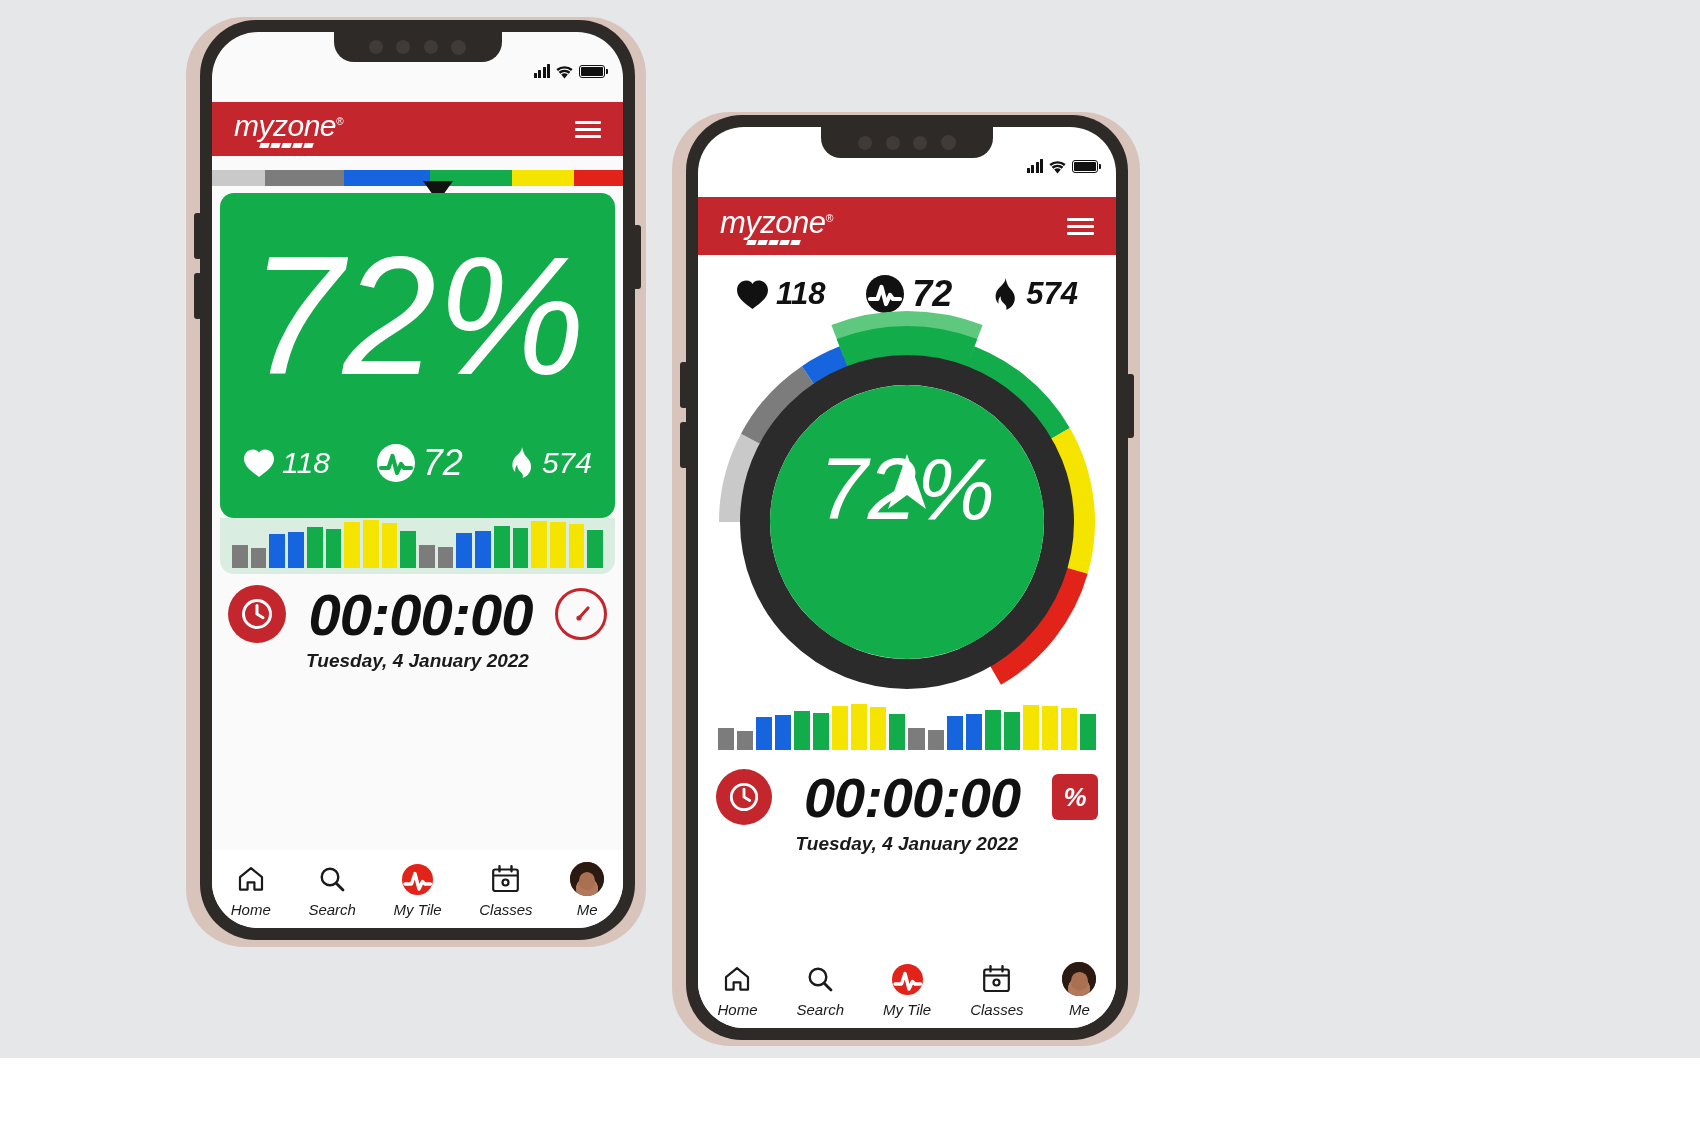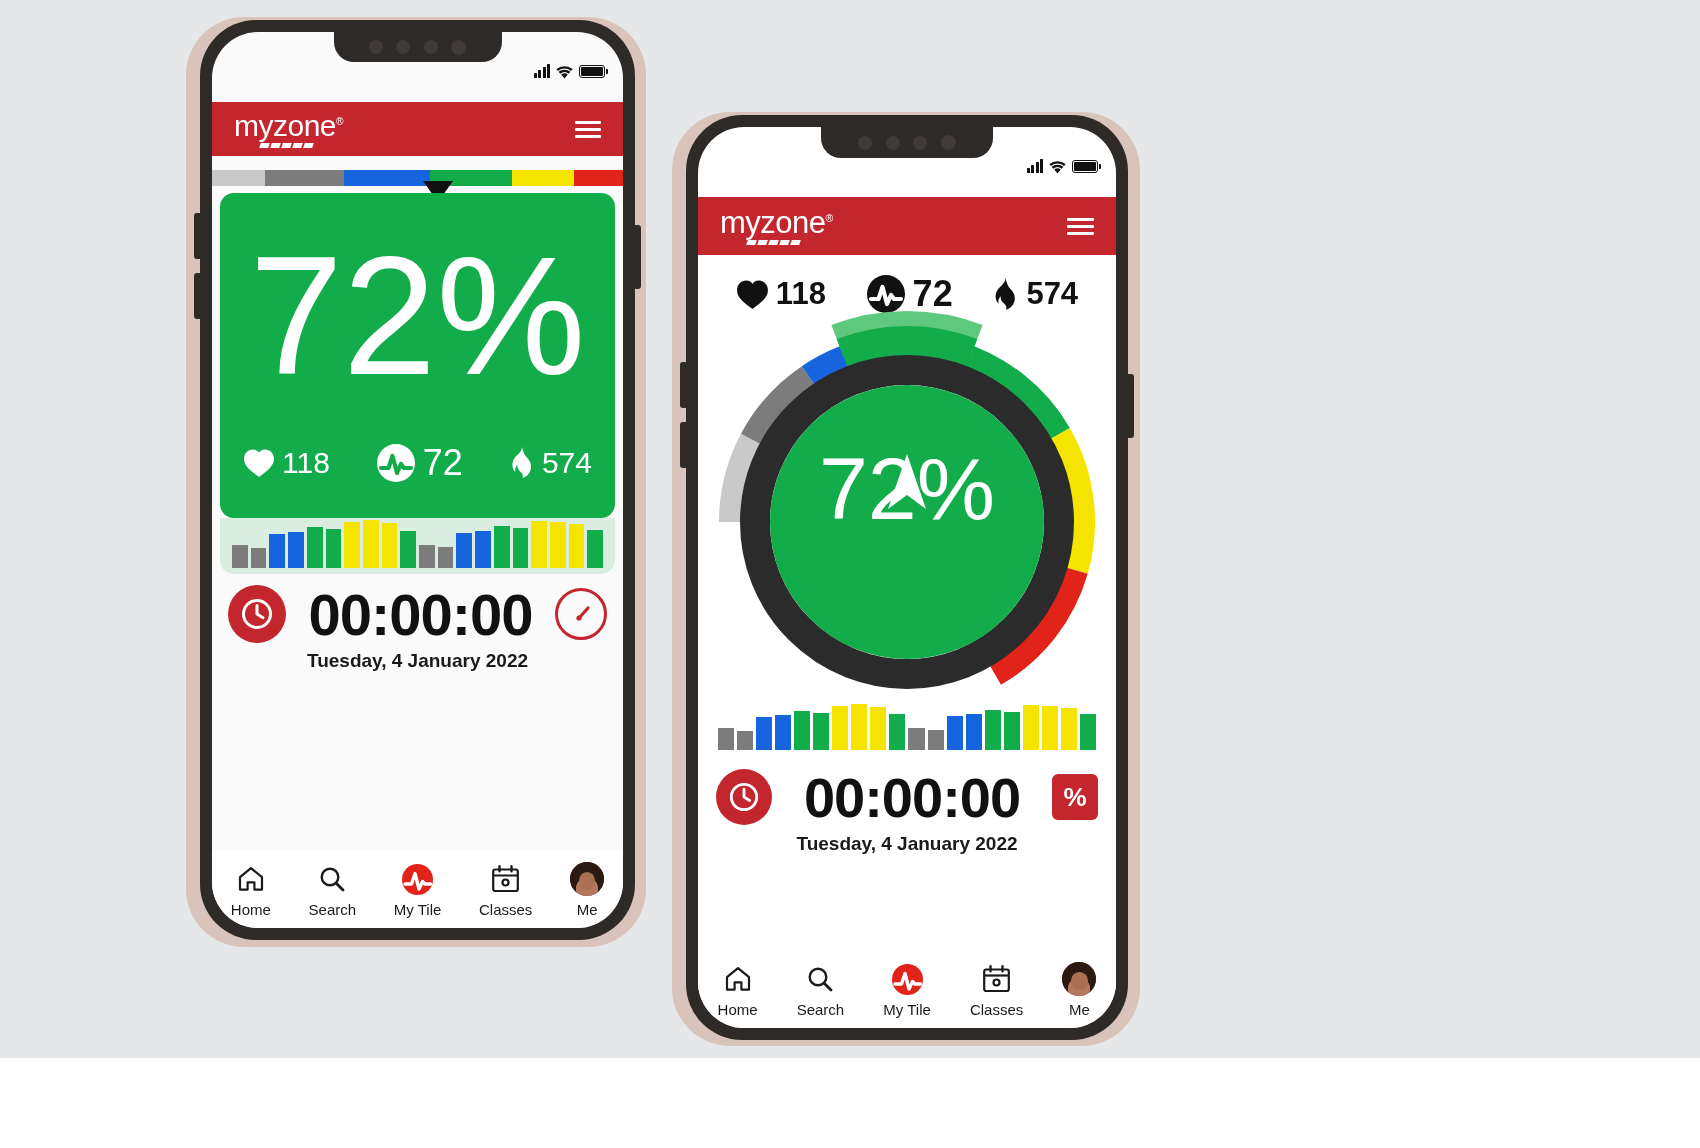--- a/index.html
+++ b/index.html
@@ -9,21 +9,21 @@
     background: #e6e7e9;
     position: relative;
     overflow: hidden;
   }
   .stage { position: absolute; inset: 0; }
 
   
   .floor { position: absolute; left: 0; right: 0; bottom: 0; height: 90px; background: #ffffff; }
 
   
-  .phone { position: absolute; }
+  .phone { position: absolute; font-style: italic; }
   .phone .frame {
     position: absolute; inset: 0;
     border-radius: 58px;
     background: #2e2a28;
     box-shadow: 0 0 0 0 transparent;
   }
   .phone .sideband {
     position: absolute;
     border-radius: 58px;
     background: #d8c3bb;

